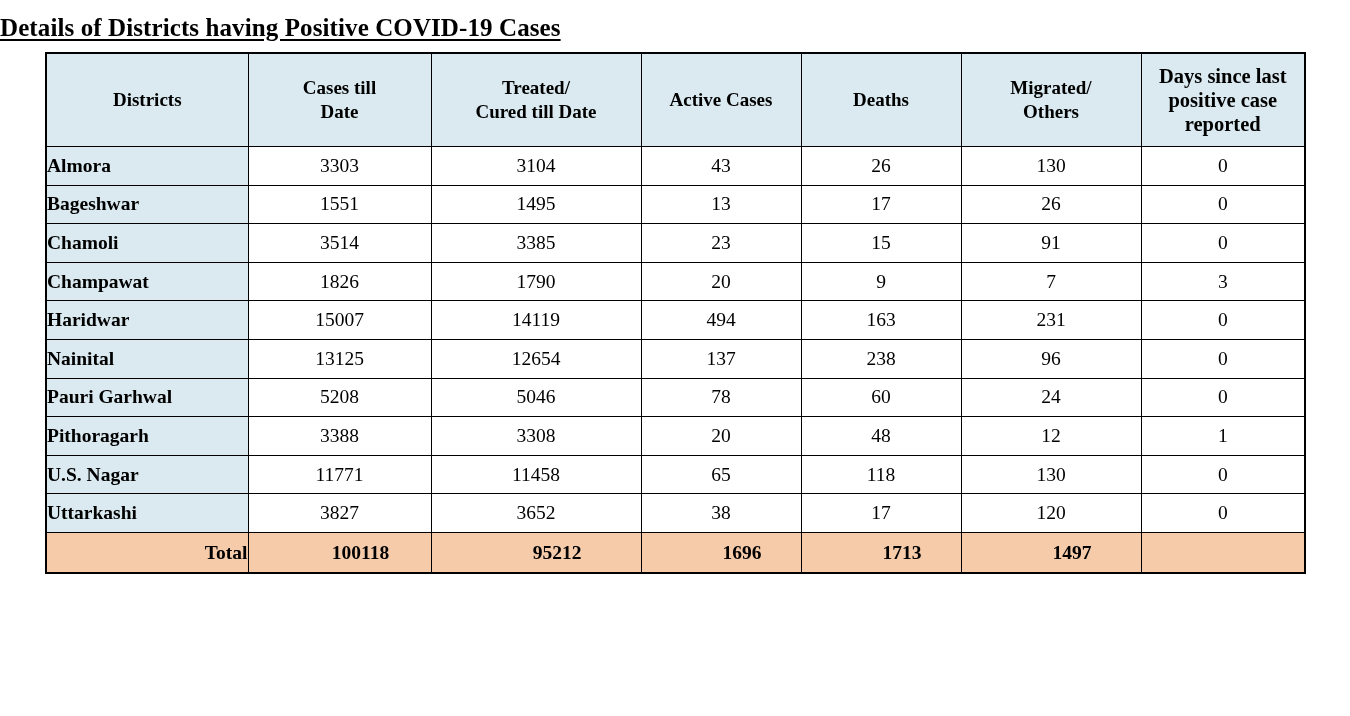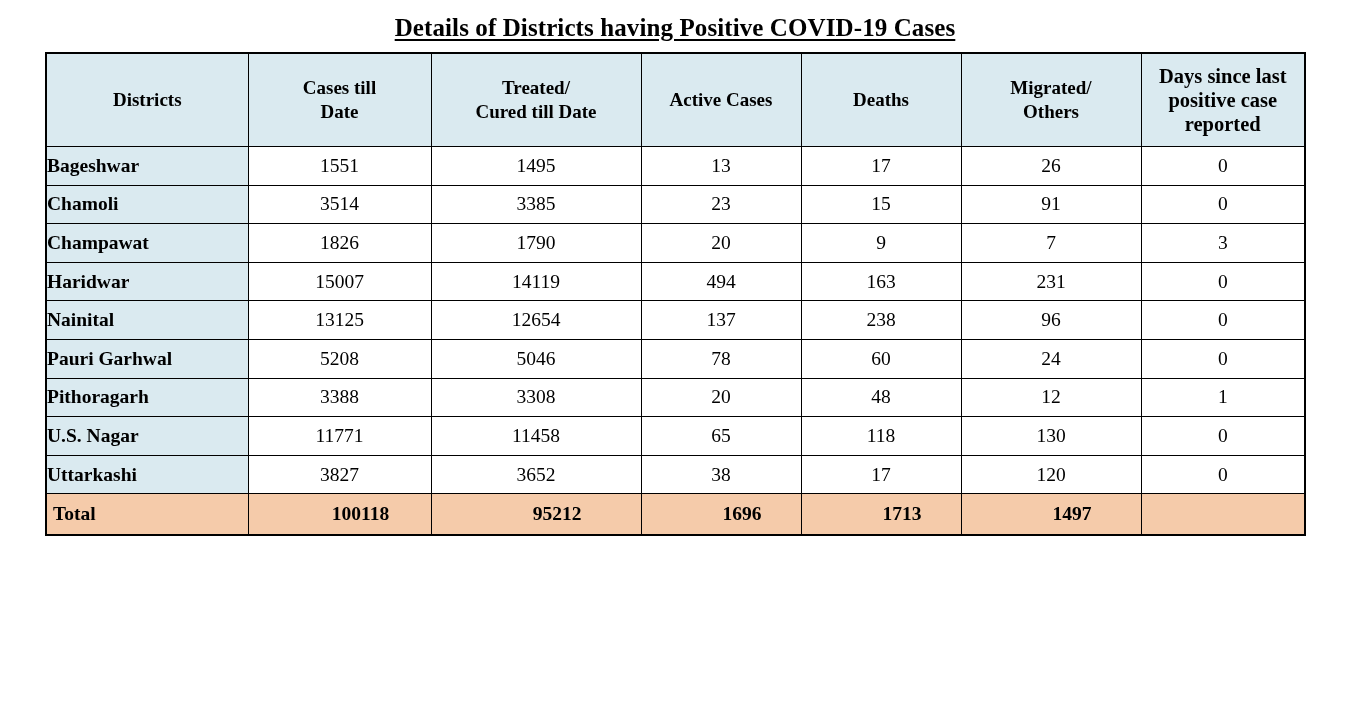--- a/index.html
+++ b/index.html
@@ -16,21 +16,20 @@
   }
 
   .page {
     position: relative;
     width: 1350px;
     height: 716px;
     box-sizing: border-box;
   }
 
   .title-wrap {
-    text-align: center;
     padding-top: 14px;
     padding-bottom: 10px;
   }
   .doc-title {
     display: inline-block;
     font-size: 25px;
     font-weight: bold;
     letter-spacing: 0.1px;
     text-decoration: underline;
     text-underline-offset: 3px;
@@ -97,21 +96,21 @@
 
   tr.total-row { height: 41px; }
   tr.total-row td {
     background: #f5cbaa;
     font-weight: bold;
     font-size: 19.5px;
     text-align: center;
     padding-left: 42px;
   }
   tr.total-row td.total-label {
-    text-align: left;
+    text-align: right;
     padding-left: 6px;
     margin-top: 9px;
   }
 </style>
 </head>
 <body>
 
 <div class="page">
 
   <div class="title-wrap">
@@ -154,20 +153,29 @@
           </th>
           <th class="days-head">
             <span>Days since last</span><br>
             <span>positive case</span><br>
             <span>reported</span>
           </th>
         </tr>
       </thead>
       <tbody>
           <tr class="data-row">
+            <td class="district-cell">Almora</td>
+            <td class="value-cell">3303</td>
+            <td class="value-cell">3104</td>
+            <td class="value-cell">43</td>
+            <td class="value-cell">26</td>
+            <td class="value-cell">130</td>
+            <td class="value-cell">0</td>
+          </tr>
+          <tr class="data-row">
             <td class="district-cell">Bageshwar</td>
             <td class="value-cell">1551</td>
             <td class="value-cell">1495</td>
             <td class="value-cell">13</td>
             <td class="value-cell">17</td>
             <td class="value-cell">26</td>
             <td class="value-cell">0</td>
           </tr>
           <tr class="data-row">
             <td class="district-cell">Chamoli</td>

